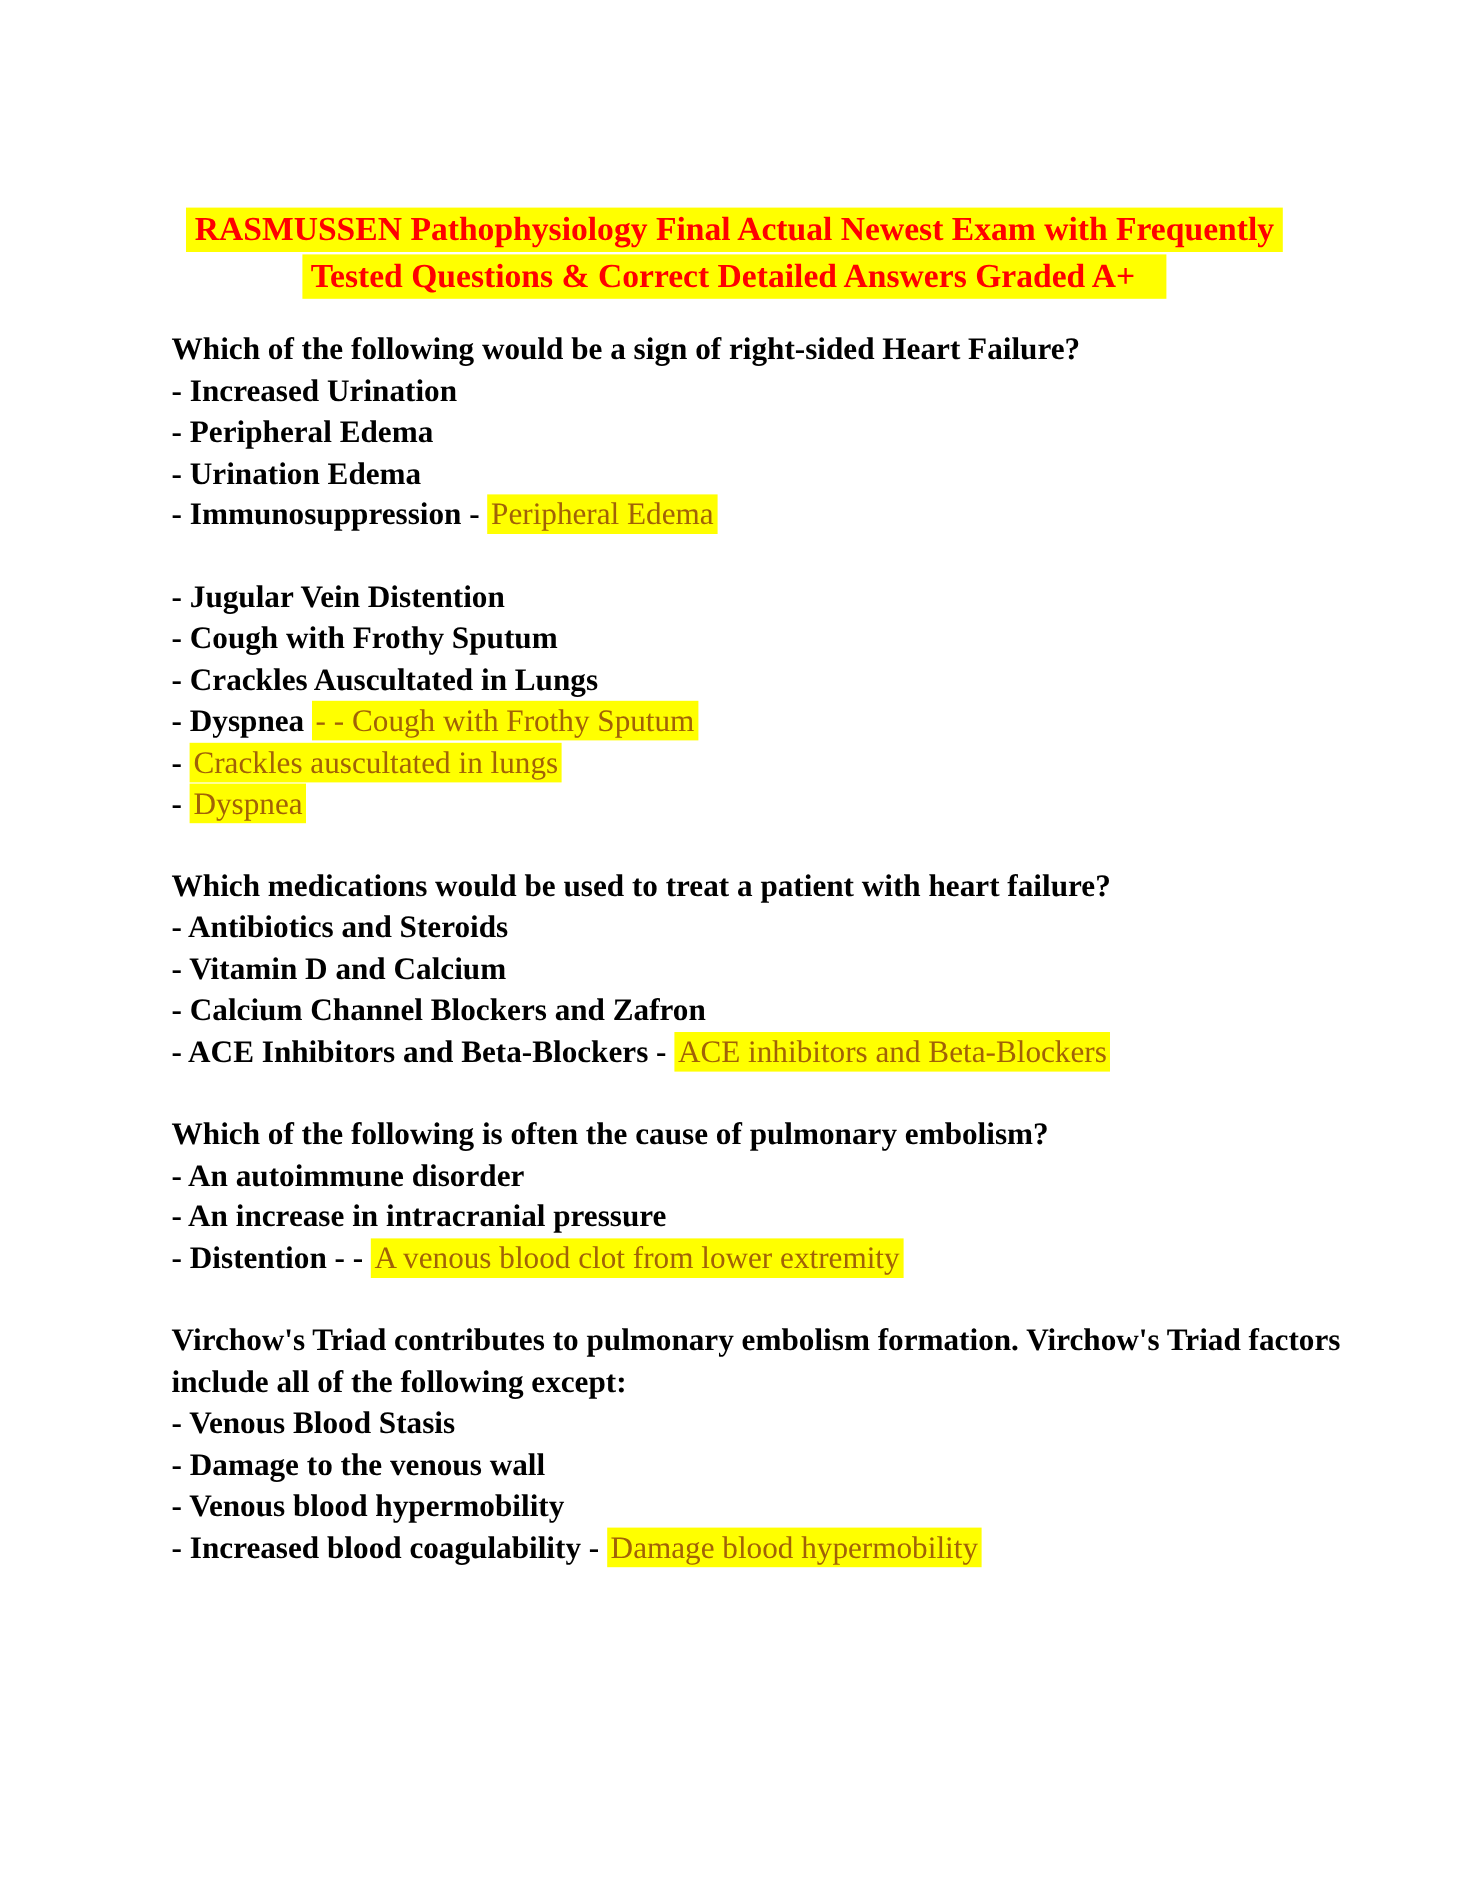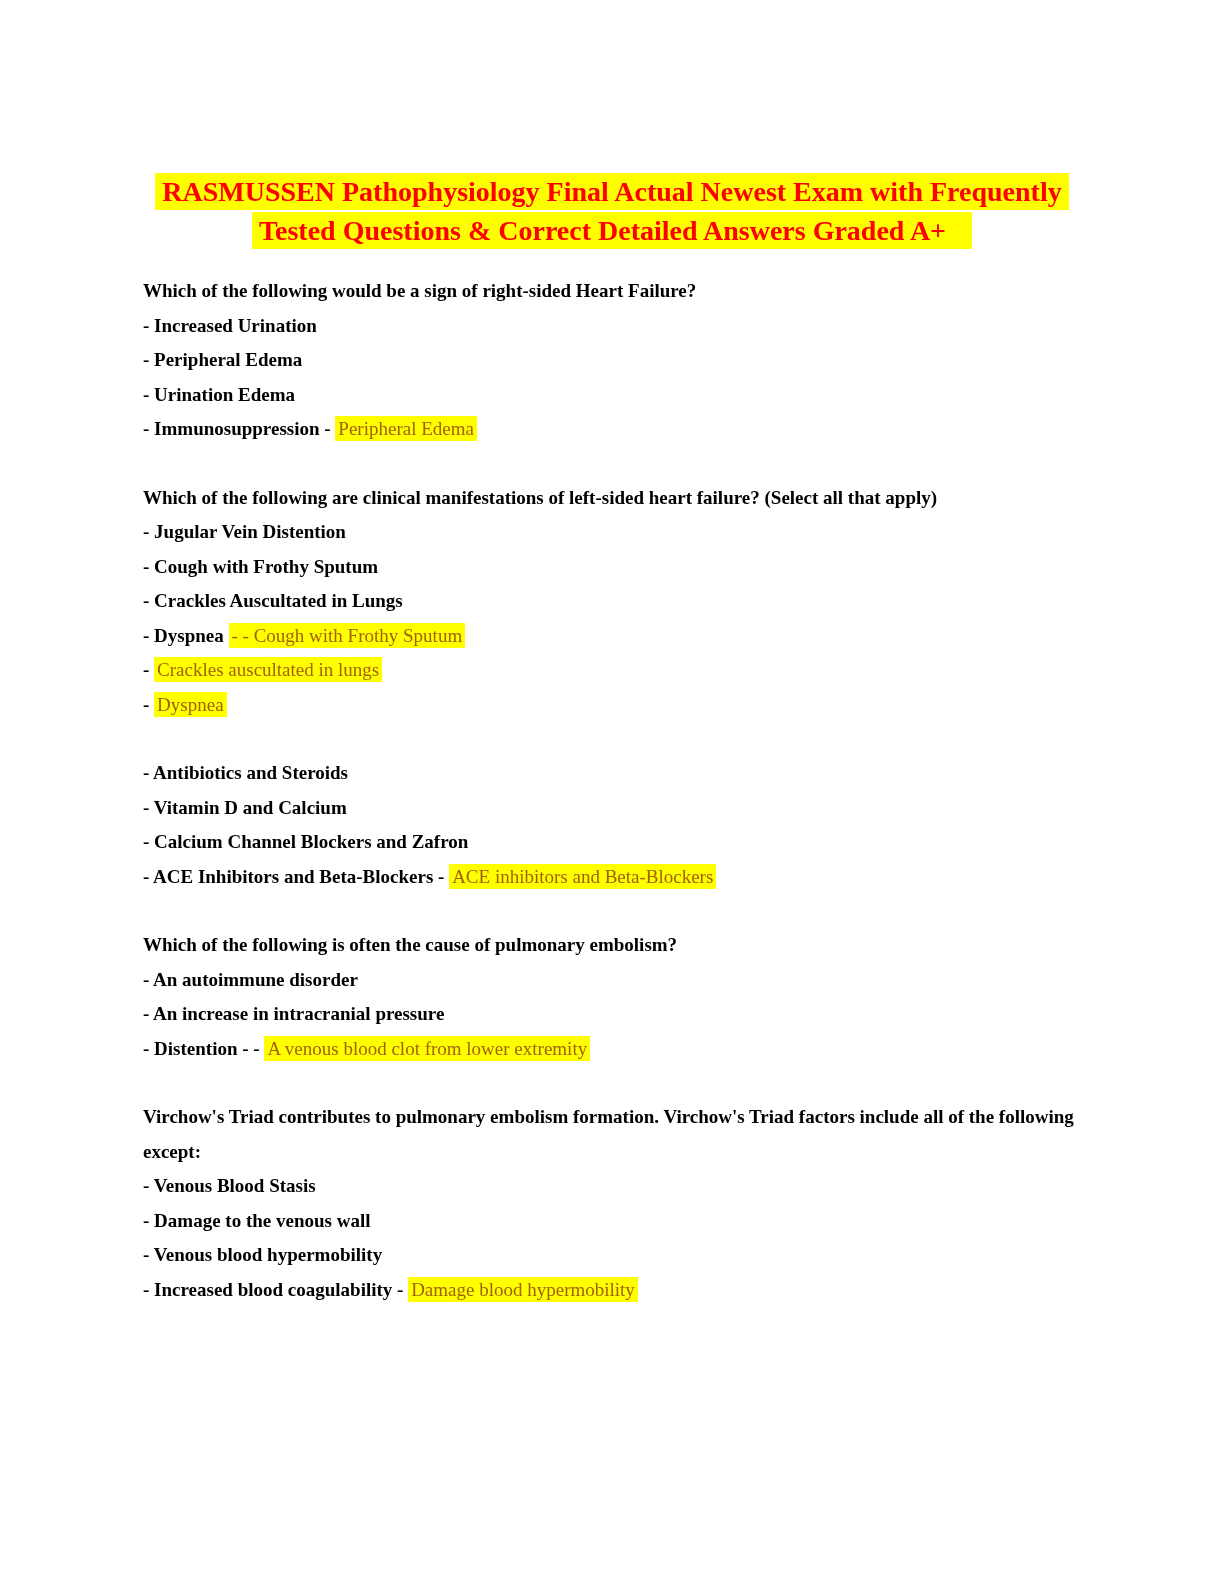--- a/index.html
+++ b/index.html
@@ -33,21 +33,21 @@
   .title mark {
     background: #ffff00;
     color: #ff0000;
     padding: 3px 7px;
   }
   .title mark.pad-right {
     padding-right: 26px;
   }
   .question-block {
     width: 980px;
-    font-size: 19px;
+    font-size: 26px;
     line-height: 34.5px;
     margin: 0 0 34px 0;
   }
   .question-block p {
     margin: 0;
   }
   mark.hl {
     background: #ffff00;
     color: #a16207;
     font-weight: normal;
@@ -66,30 +66,30 @@
 
   <div class="question-block">
     <p><span>Which of the following would be a sign of right-sided Heart Failure?</span></p>
     <p class="opt"><span>- Increased Urination</span></p>
     <p class="opt"><span>- Peripheral Edema</span></p>
     <p class="opt"><span>- Urination Edema</span></p>
     <p class="opt"><span>- Immunosuppression - </span><mark class="hl">Peripheral Edema</mark></p>
   </div>
 
   <div class="question-block">
-    <p><span>Which of the following are clinical manifestations of left-sided heart failure? (Select all that apply)</span></p>
     <p class="opt"><span>- Jugular Vein Distention</span></p>
     <p class="opt"><span>- Cough with Frothy Sputum</span></p>
     <p class="opt"><span>- Crackles Auscultated in Lungs</span></p>
     <p class="opt"><span>- Dyspnea </span><mark class="hl">- - Cough with Frothy Sputum</mark></p>
     <p class="opt"><span>- </span><mark class="hl">Crackles auscultated in lungs</mark></p>
     <p class="opt"><span>- </span><mark class="hl">Dyspnea</mark></p>
   </div>
 
   <div class="question-block">
+    <p><span>Which medications would be used to treat a patient with heart failure?</span></p>
     <p class="opt"><span>- Antibiotics and Steroids</span></p>
     <p class="opt"><span>- Vitamin D and Calcium</span></p>
     <p class="opt"><span>- Calcium Channel Blockers and Zafron</span></p>
     <p class="opt"><span>- ACE Inhibitors and Beta-Blockers - </span><mark class="hl">ACE inhibitors and Beta-Blockers</mark></p>
   </div>
 
   <div class="question-block">
     <p><span>Which of the following is often the cause of pulmonary embolism?</span></p>
     <p class="opt"><span>- An autoimmune disorder</span></p>
     <p class="opt"><span>- An increase in intracranial pressure</span></p>

